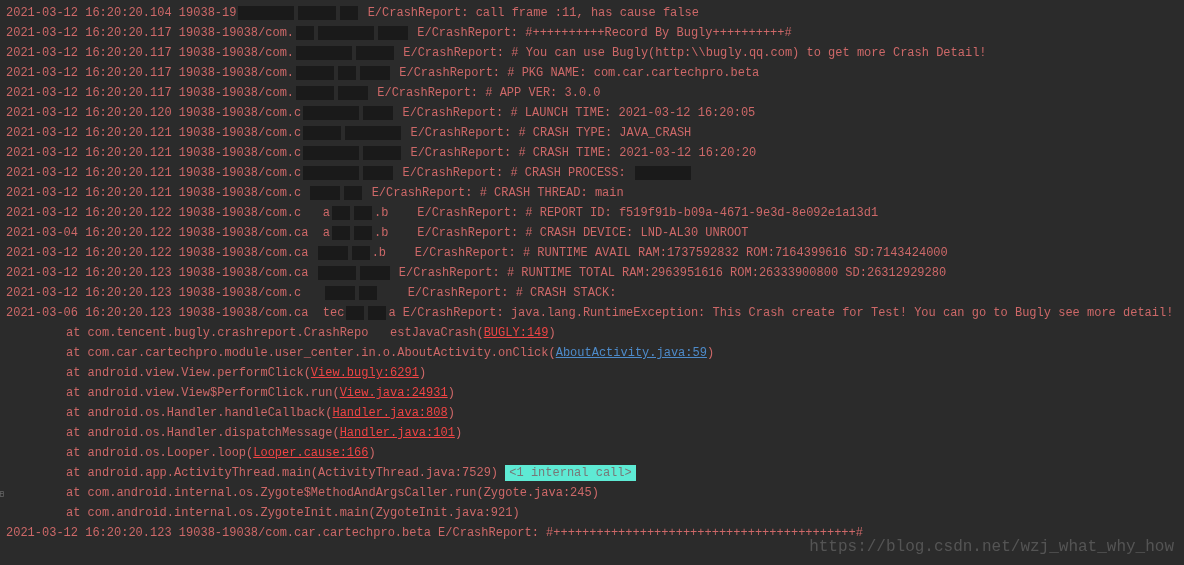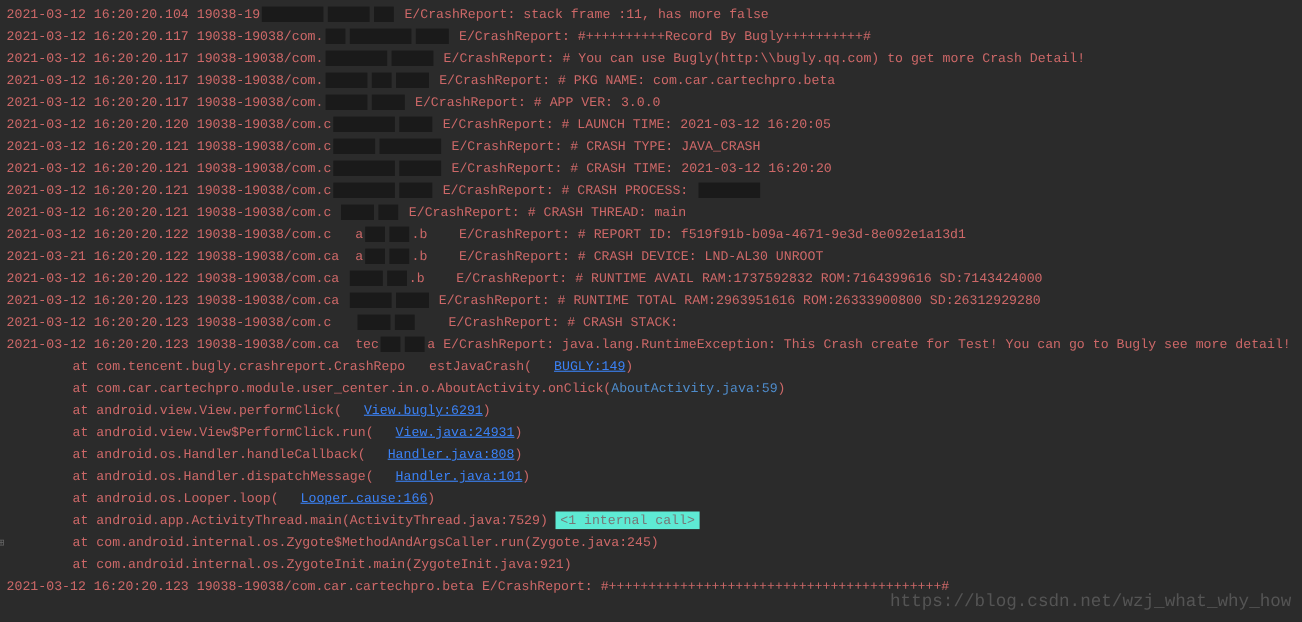--- a/index.html
+++ b/index.html
@@ -38,26 +38,26 @@
   .msg {
     display: inline;
   }
   .indent {
     color: #cd6868;
     padding-left: 60px;
     white-space: pre;
     height: 20px;
   }
   .indent .paren {
-    color: #3b82f6;
+    color: #ef4444;
     text-decoration: underline;
-    margin-left: 20px;
   }
   .link {
     color: #4e8bca;
+    text-decoration: underline;
   }
   .internal {
     background: #5eead4;
     color: #777;
     padding: 1px 4px;
   }
   .gutter {
     position: absolute;
     left: -2px;
     top: 485px;
@@ -70,36 +70,36 @@
     bottom: 8px;
     color: #666;
     font-size: 16px;
     opacity: .7;
   }
 </style>
 </head>
 <body>
 
 <div id="log-container">
-    <div class="line"><span class="leading">2021-03-12 16:20:20.104 19038-19</span><span class="obscured ob-b"></span><span class="obscured ob-a"></span><span class="obscured ob-c"></span><span class="msg"> E/CrashReport: stack frame :11, has more false</span></div>
+    <div class="line"><span class="leading">2021-03-12 16:20:20.104 19038-19</span><span class="obscured ob-b"></span><span class="obscured ob-a"></span><span class="obscured ob-c"></span><span class="msg"> E/CrashReport: call frame :11, has cause false</span></div>
     <div class="line"><span class="leading">2021-03-12 16:20:20.117 19038-19038/com.</span><span class="obscured ob-c"></span><span class="obscured ob-b"></span><span class="obscured ob-d"></span><span class="msg"> E/CrashReport: #++++++++++Record By Bugly++++++++++#</span></div>
     <div class="line"><span class="leading">2021-03-12 16:20:20.117 19038-19038/com.</span><span class="obscured ob-b"></span><span class="obscured ob-a"></span><span class="msg"> E/CrashReport: # You can use Bugly(http:\\bugly.qq.com) to get more Crash Detail!</span></div>
     <div class="line"><span class="leading">2021-03-12 16:20:20.117 19038-19038/com.</span><span class="obscured ob-a"></span><span class="obscured ob-c"></span><span class="obscured ob-d"></span><span class="msg"> E/CrashReport: # PKG NAME: com.car.cartechpro.beta</span></div>
     <div class="line"><span class="leading">2021-03-12 16:20:20.117 19038-19038/com.</span><span class="obscured ob-a"></span><span class="obscured ob-d"></span><span class="msg"> E/CrashReport: # APP VER: 3.0.0</span></div>
     <div class="line"><span class="leading">2021-03-12 16:20:20.120 19038-19038/com.c</span><span class="obscured ob-b"></span><span class="obscured ob-d"></span><span class="msg"> E/CrashReport: # LAUNCH TIME: 2021-03-12 16:20:05</span></div>
     <div class="line"><span class="leading">2021-03-12 16:20:20.121 19038-19038/com.c</span><span class="obscured ob-a"></span><span class="obscured ob-b"></span><span class="msg"> E/CrashReport: # CRASH TYPE: JAVA_CRASH</span></div>
     <div class="line"><span class="leading">2021-03-12 16:20:20.121 19038-19038/com.c</span><span class="obscured ob-b"></span><span class="obscured ob-a"></span><span class="msg"> E/CrashReport: # CRASH TIME: 2021-03-12 16:20:20</span></div>
     <div class="line"><span class="leading">2021-03-12 16:20:20.121 19038-19038/com.c</span><span class="obscured ob-b"></span><span class="obscured ob-d"></span><span class="msg"> E/CrashReport: # CRASH PROCESS: </span><span class="obscured ob-b"></span></div>
     <div class="line"><span class="leading">2021-03-12 16:20:20.121 19038-19038/com.c </span><span class="obscured ob-d"></span><span class="obscured ob-c"></span><span class="msg"> E/CrashReport: # CRASH THREAD: main</span></div>
     <div class="line"><span class="leading">2021-03-12 16:20:20.122 19038-19038/com.c   a</span><span class="obscured ob-c"></span><span class="obscured ob-c"></span><span class="msg">.b    E/CrashReport: # REPORT ID: f519f91b-b09a-4671-9e3d-8e092e1a13d1</span></div>
-    <div class="line"><span class="leading">2021-03-21 16:20:20.122 19038-19038/com.ca  a</span><span class="obscured ob-c"></span><span class="obscured ob-c"></span><span class="msg">.b    E/CrashReport: # CRASH DEVICE: LND-AL30 UNROOT</span></div>
+    <div class="line"><span class="leading">2021-03-04 16:20:20.122 19038-19038/com.ca  a</span><span class="obscured ob-c"></span><span class="obscured ob-c"></span><span class="msg">.b    E/CrashReport: # CRASH DEVICE: LND-AL30 UNROOT</span></div>
     <div class="line"><span class="leading">2021-03-12 16:20:20.122 19038-19038/com.ca </span><span class="obscured ob-d"></span><span class="obscured ob-c"></span><span class="msg">.b    E/CrashReport: # RUNTIME AVAIL RAM:1737592832 ROM:7164399616 SD:7143424000</span></div>
     <div class="line"><span class="leading">2021-03-12 16:20:20.123 19038-19038/com.ca </span><span class="obscured ob-a"></span><span class="obscured ob-d"></span><span class="msg"> E/CrashReport: # RUNTIME TOTAL RAM:2963951616 ROM:26333900800 SD:26312929280</span></div>
     <div class="line"><span class="leading">2021-03-12 16:20:20.123 19038-19038/com.c   </span><span class="obscured ob-d"></span><span class="obscured ob-c"></span><span class="msg">    E/CrashReport: # CRASH STACK:</span></div>
-    <div class="line"><span class="leading">2021-03-12 16:20:20.123 19038-19038/com.ca  tec</span><span class="obscured ob-c"></span><span class="obscured ob-c"></span><span class="msg">a E/CrashReport: java.lang.RuntimeException: This Crash create for Test! You can go to Bugly see more detail!</span></div>
+    <div class="line"><span class="leading">2021-03-06 16:20:20.123 19038-19038/com.ca  tec</span><span class="obscured ob-c"></span><span class="obscured ob-c"></span><span class="msg">a E/CrashReport: java.lang.RuntimeException: This Crash create for Test! You can go to Bugly see more detail!</span></div>
     <div class="indent"><span>at com.tencent.bugly.crashreport.CrashRepo   estJavaCrash(</span><span class="paren">BUGLY:149</span><span>)</span></div>
     <div class="indent"><span>at com.car.cartechpro.module.user_center.in.o.AboutActivity.onClick(</span><span class="link">AboutActivity.java:59</span><span>)</span></div>
     <div class="indent"><span>at android.view.View.performClick(</span><span class="paren">View.bugly:6291</span><span>)</span></div>
     <div class="indent"><span>at android.view.View$PerformClick.run(</span><span class="paren">View.java:24931</span><span>)</span></div>
     <div class="indent"><span>at android.os.Handler.handleCallback(</span><span class="paren">Handler.java:808</span><span>)</span></div>
     <div class="indent"><span>at android.os.Handler.dispatchMessage(</span><span class="paren">Handler.java:101</span><span>)</span></div>
     <div class="indent"><span>at android.os.Looper.loop(</span><span class="paren">Looper.cause:166</span><span>)</span></div>
     <div class="indent"><span>at android.app.ActivityThread.main(ActivityThread.java:7529) </span><span class="internal">&lt;1 internal call&gt;</span></div>
     <div class="indent"><span>at com.android.internal.os.Zygote$MethodAndArgsCaller.run(Zygote.java:245)</span></div>
     <div class="indent"><span>at com.android.internal.os.ZygoteInit.main(ZygoteInit.java:921)</span></div>

